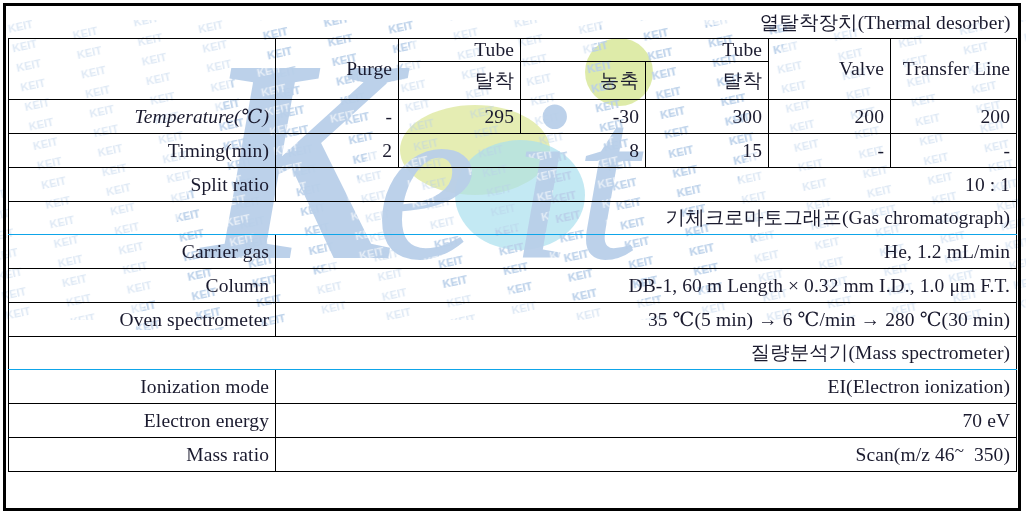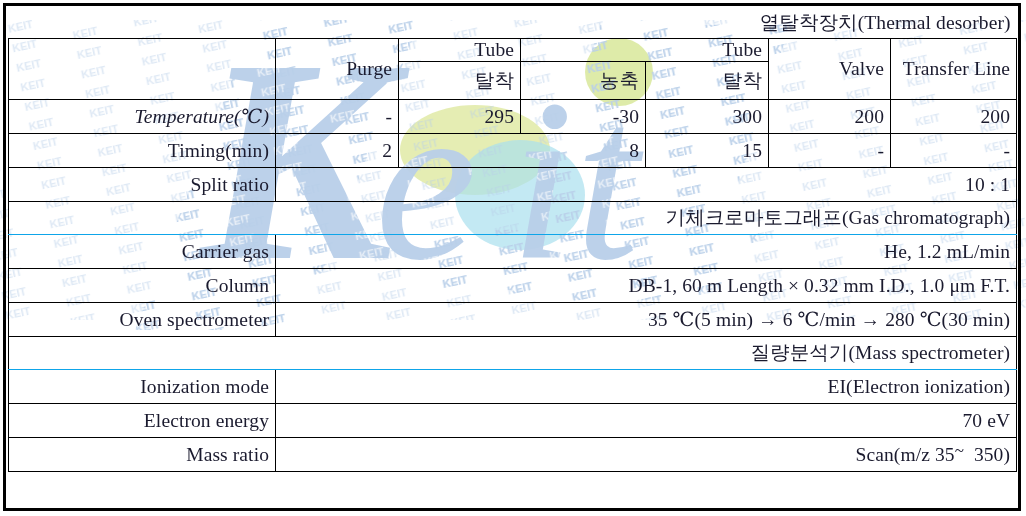--- a/index.html
+++ b/index.html
@@ -253,19 +253,19 @@
           <td colspan="6" class="lft">EI(Electron ionization)</td>
         </tr>
 
         <tr>
           <td class="lbl" style="height:33px;">Electron energy</td>
           <td colspan="6" class="lft">70 eV</td>
         </tr>
 
         <tr>
           <td class="lbl" style="height:33px;">Mass ratio</td>
-          <td colspan="6" class="lft"><span>Scan(m/z 35</span><span class="tilde-raised">~</span>&nbsp;&nbsp;<span>350)</span></td>
+          <td colspan="6" class="lft"><span>Scan(m/z 46</span><span class="tilde-raised">~</span>&nbsp;&nbsp;<span>350)</span></td>
         </tr>
 
       </tbody>
     </table>
   </div>
 </div>
 
 </body></html>

